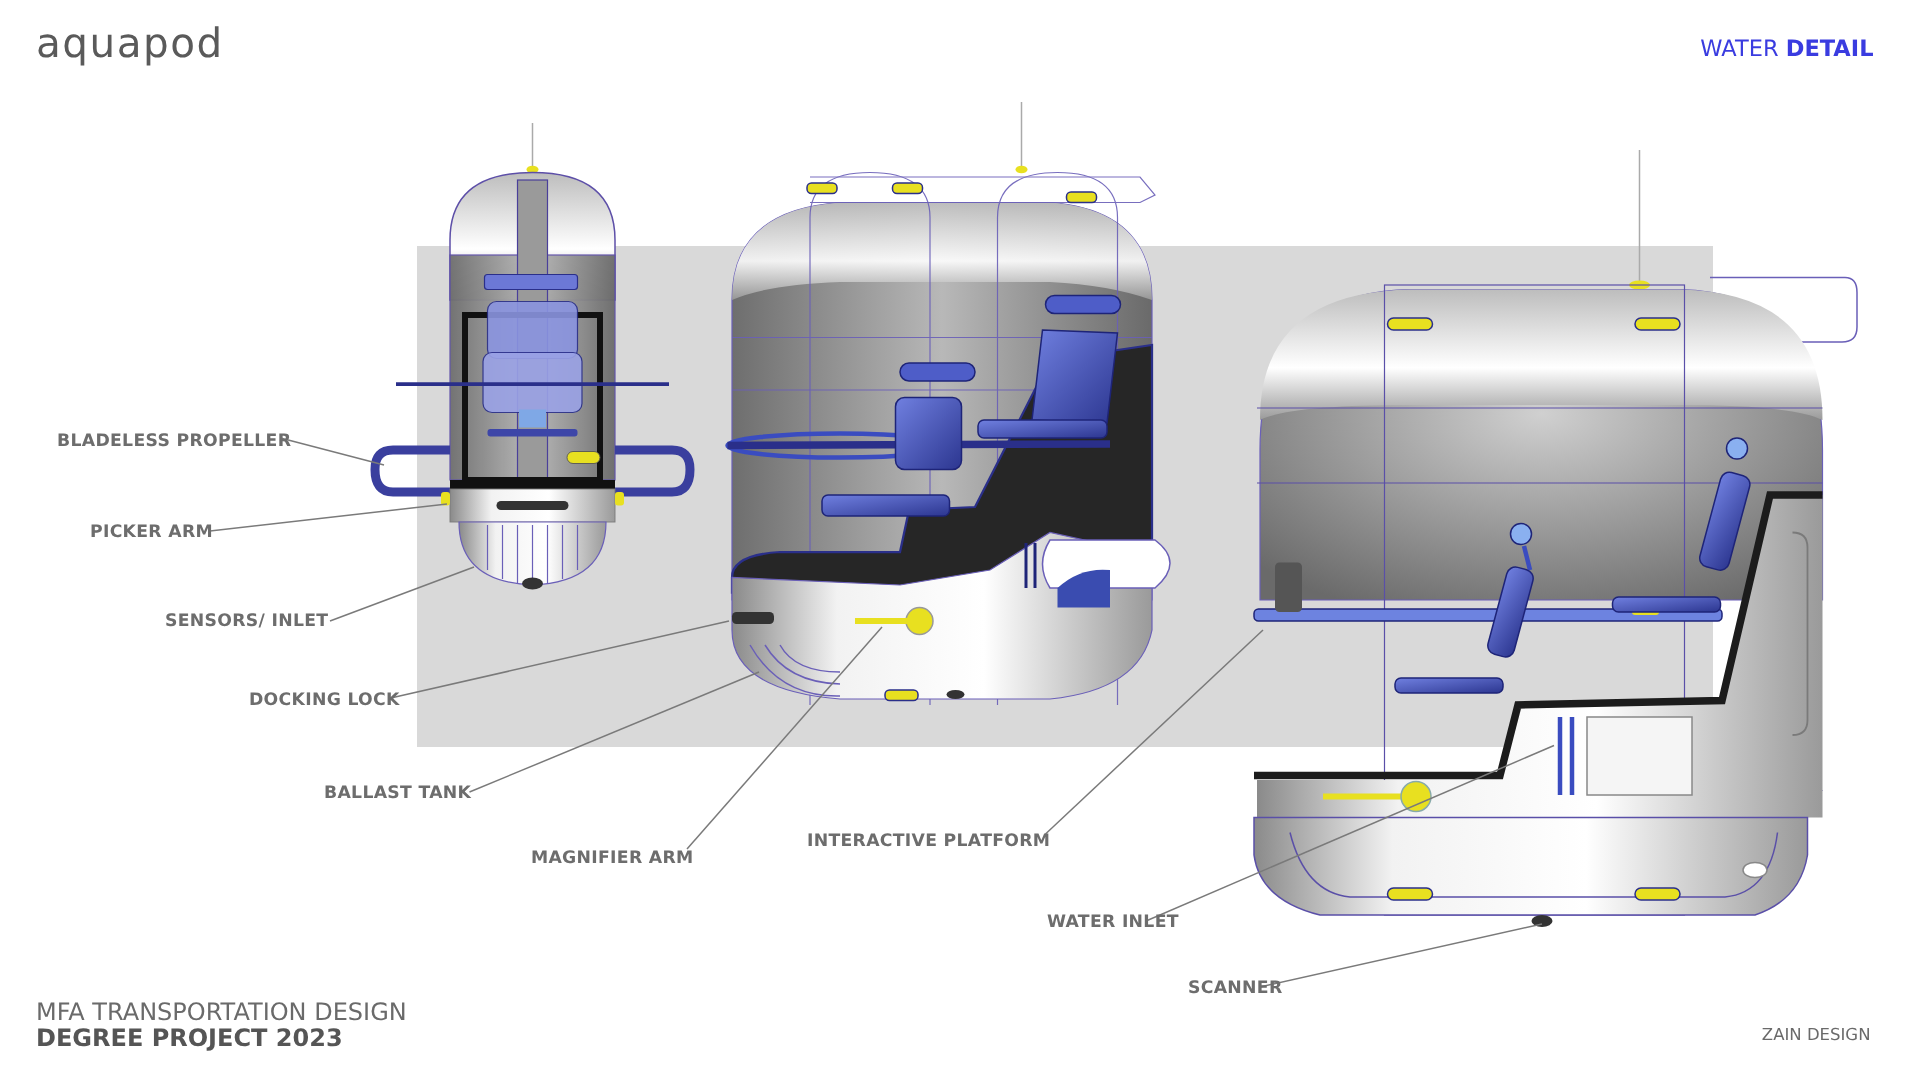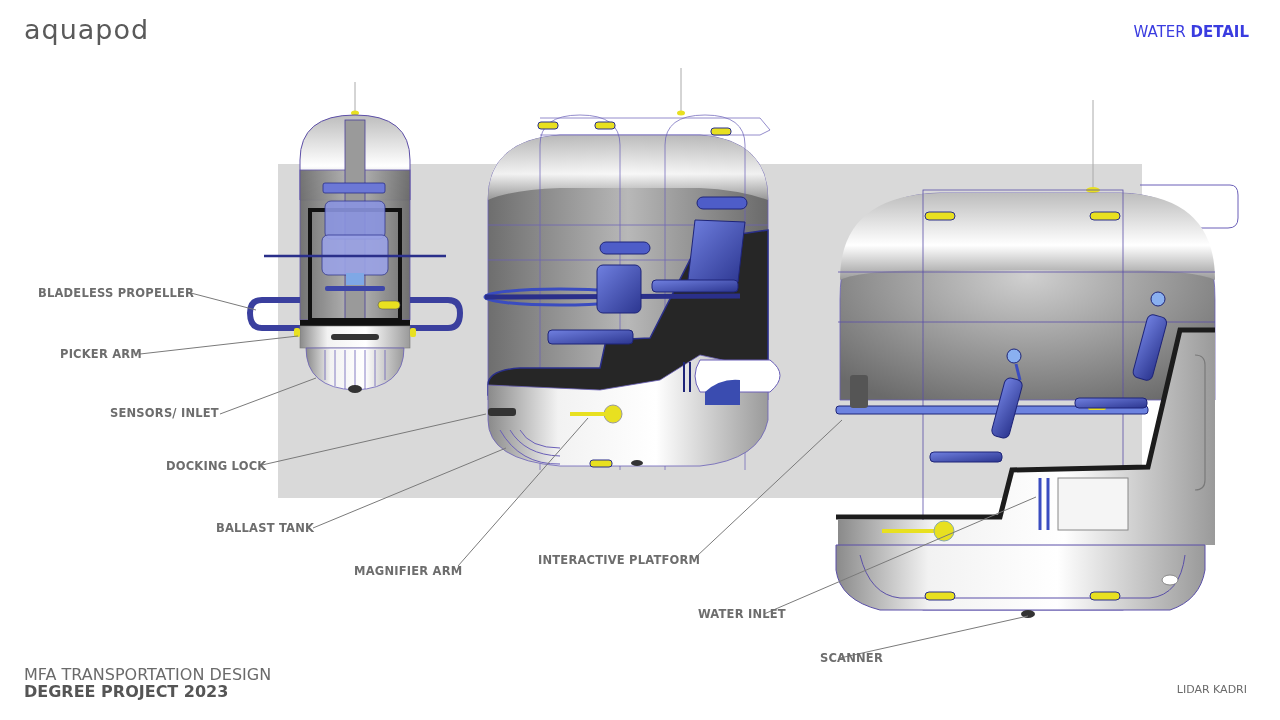--- a/index.html
+++ b/index.html
@@ -179,19 +179,19 @@
 </svg>
 
 <div class="callout" style="left:38px;top:286px;text-align:right;">BLADELESS PROPELLER</div>
 <div class="callout" style="left:60px;top:347px;">PICKER ARM</div>
 <div class="callout" style="left:110px;top:406px;">SENSORS/ INLET</div>
 <div class="callout" style="left:166px;top:459px;">DOCKING LOCK</div>
 <div class="callout" style="left:216px;top:521px;">BALLAST TANK</div>
 <div class="callout" style="left:354px;top:564px;">MAGNIFIER ARM</div>
 <div class="callout" style="left:538px;top:553px;">INTERACTIVE PLATFORM</div>
 <div class="callout" style="left:674px;top:607px;margin-left:24px;">WATER INLET</div>
-<div class="callout" style="left:820px;top:651px;">SCANNER</div>
+<div class="callout" style="left:792px;top:651px;">SCANNER</div>
 
 <div class="footer-left">
   <div>MFA TRANSPORTATION DESIGN</div>
   <div class="strong">DEGREE PROJECT 2023</div>
 </div>
-<div class="footer-right">LIDAR KADRI</div>
+<div class="footer-right">ZAIN DESIGN</div>
 
 </body></html>

